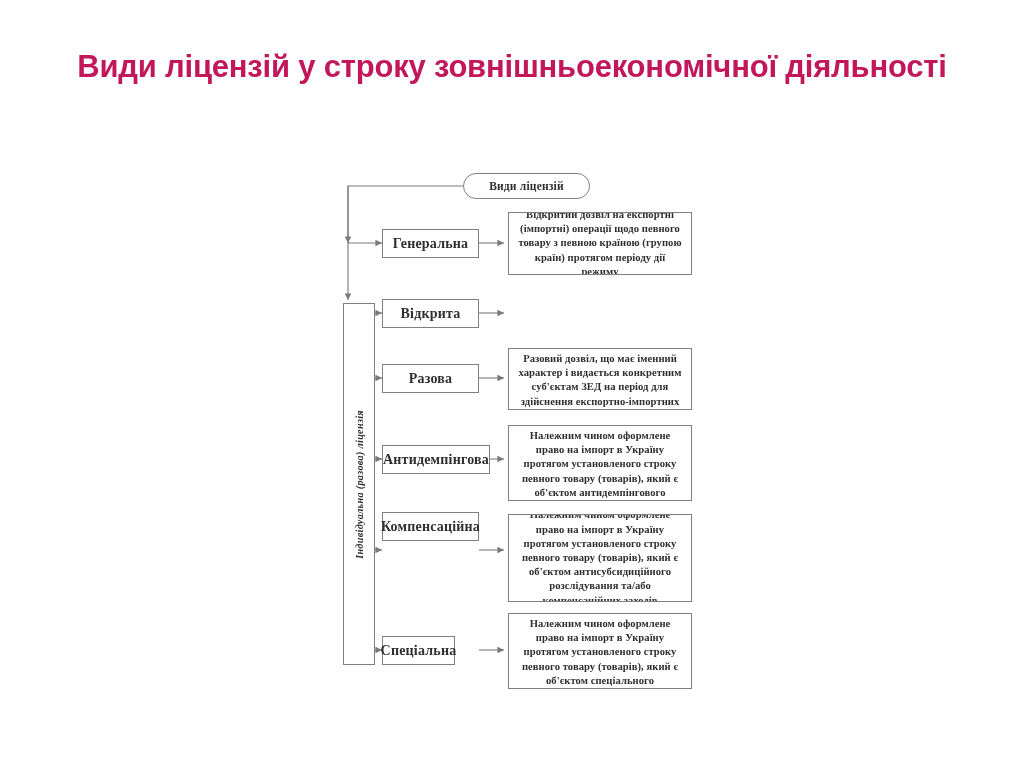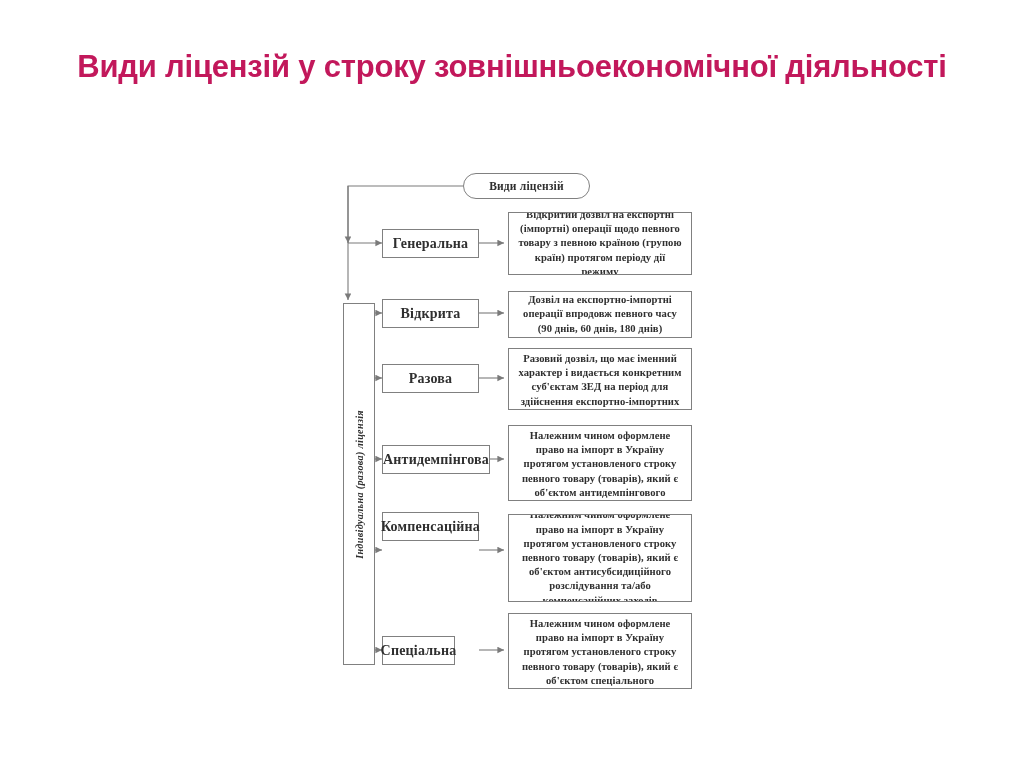--- a/index.html
+++ b/index.html
@@ -162,23 +162,20 @@
   <div class="node node-type" style="left:382px; top:229px; width:97px; height:29px;">
     <span>Генеральна</span>
   </div>
   <div class="node node-desc" style="left:508px; top:212px; width:184px; height:63px;">
     <span class="desc-inner">Відкритий дозвіл на експортні (імпортні) операції щодо певного товару з певною країною (групою країн) протягом періоду дії режиму</span>
   </div>
 
   <div class="node node-type" style="left:382px; top:299px; width:97px; height:29px;">
     <span>Відкрита</span>
   </div>
-  <div class="node node-desc" style="left:508px; top:291px; width:184px; height:47px;">
-    <span class="desc-inner">Дозвіл на експортно-імпортні операції впродовж певного часу (90 днів, 60 днів, 180 днів)</span>
-  </div>
 
   <div class="node node-type" style="left:382px; top:364px; width:97px; height:29px;text-align:right;">
     <span>Разова</span>
   </div>
   <div class="node node-desc clipped" style="left:508px; top:348px; width:184px; height:62px; align-items:flex-start;">
     <span class="desc-inner">Разовий дозвіл, що має іменний характер і видається конкретним суб'єктам ЗЕД на період для здійснення експортно-імпортних операцій</span>
   </div>
 
   <div class="node node-type" style="left:382px; top:445px; width:108px; height:29px;">
     <span>Антидемпінгова</span>

